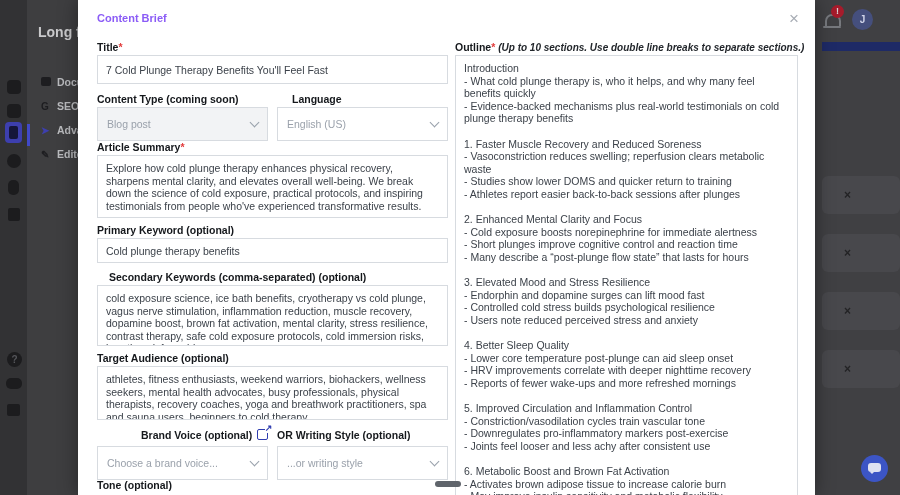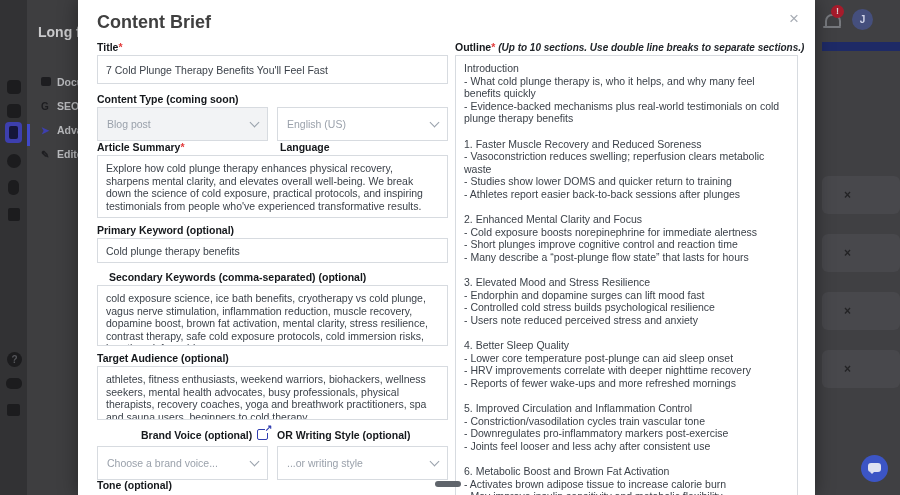--- a/index.html
+++ b/index.html
@@ -29,21 +29,21 @@
          color:#d8cfd2;font-size:9px;font-weight:bold;text-align:center;line-height:13px;}
   .avatar{position:absolute;left:852px;top:9px;width:21px;height:21px;background:#454f7d;border-radius:50%;
           color:#cfd3e8;font-size:10px;font-weight:bold;text-align:center;line-height:21px;}
   .chat-fab{position:absolute;left:861px;top:455px;width:27px;height:27px;background:#3c55c5;border-radius:50%;}
   .chat-fab .bubble{position:absolute;left:7px;top:8px;width:13px;height:9px;background:#dfe2f2;border-radius:3px;}
   .chat-fab .bubble:after{content:"";position:absolute;left:2px;top:9px;border:2px solid transparent;border-top-color:#dfe2f2;}
   .chat-fab .line{position:absolute;left:10px;top:11.5px;width:7px;height:2px;background:#3c55c5;border-radius:1px;}
   
   .modal{position:absolute;left:78px;top:0;width:737px;height:495px;background:#ffffff;
          box-shadow:0 0 18px rgba(0,0,0,.4);}
-  .modal-title{position:absolute;left:19px;top:12px;font-size:18px;font-weight:bold;color:#404040;}
+  .modal-title{position:absolute;left:19px;top:12px;font-size:11px;font-weight:bold;color:#8b5cf6;}
   .close-btn{position:absolute;left:706px;top:9px;width:20px;height:20px;color:#a8adb5;font-size:17px;
              line-height:20px;text-align:center;cursor:pointer;}
   .lbl{position:absolute;font-size:10.5px;font-weight:bold;color:#15181c;white-space:nowrap;}
   .req{color:#e23b3b;}
   .note{font-style:italic;font-weight:bold;font-size:10px;color:#22262b;}
   .field{position:absolute;box-sizing:border-box;border:1px solid #d7dbe0;border-radius:0;background:#fff;
          font-family:"Liberation Sans",sans-serif;font-size:10.5px;color:#3c424a;}
   input.field{padding:0 8px;}
   textarea.field{padding:6px 8px;line-height:12.6px;resize:none;overflow:hidden;outline:none;}
   .select{display:flex;align-items:center;justify-content:space-between;padding:16px 9px;color:#9aa1ab;}
@@ -101,21 +101,21 @@
   </div>
 
   <div class="modal">
     <div class="modal-title">Content Brief</div>
     <div class="close-btn">×</div>
 
     <div class="lbl" style="left:19px;top:41px;"><span>Title</span><span class="req">*</span></div>
     <input class="field" style="left: 19px; top: 55px; width: 351px; height: 29px;" value="7 Cold Plunge Therapy Benefits You'll Feel Fast">
 
     <div class="lbl" style="left:19px;top:93px;">Content Type (coming soon)</div>
-    <div class="lbl" style="left:202px;top:93px;margin-top:48px;">Language</div>
+    <div class="lbl" style="left:214px;top:93px;">Language</div>
     <div class="field select disabled" style="left:19px;top:107px;width:171px;height:27px;">
         <span>Blog post</span>
         <span class="chev"></span>
       </div>
     <div class="field select" style="left:199px;top:107px;width:171px;height:27px;">
         <span>English (US)</span>
         <span class="chev"></span>
       </div>
 
     <div class="lbl" style="left:19px;top:141px;"><span>Article Summary</span><span class="req">*</span></div>

